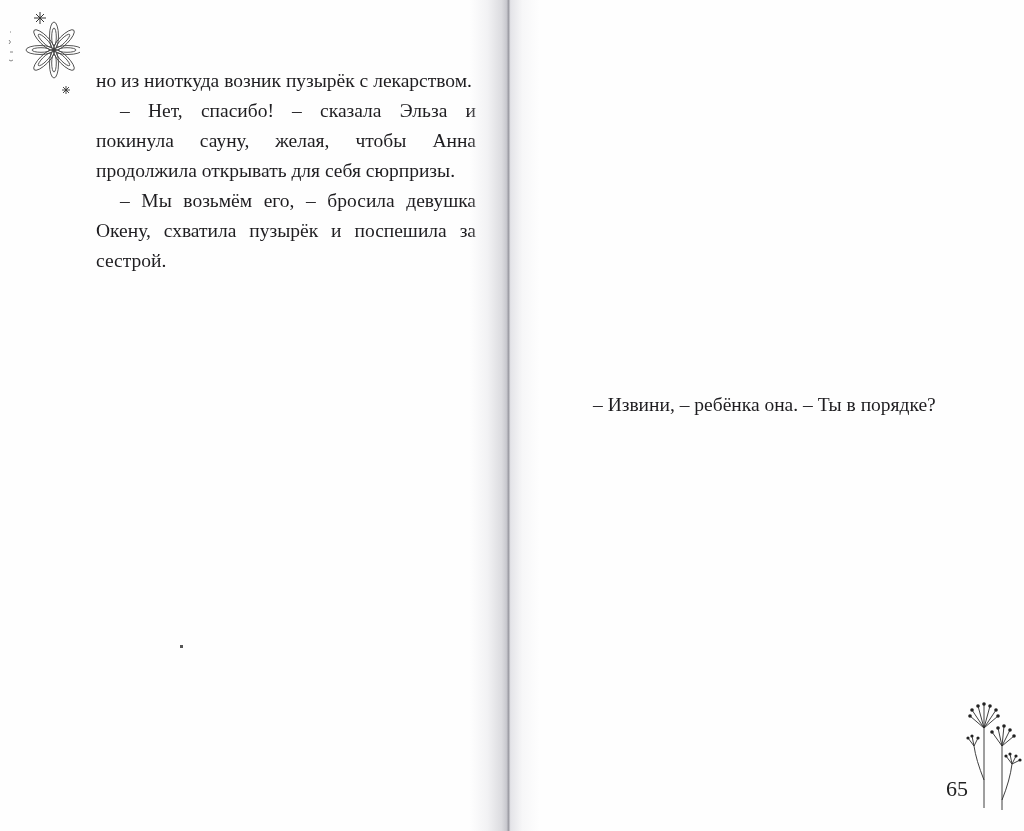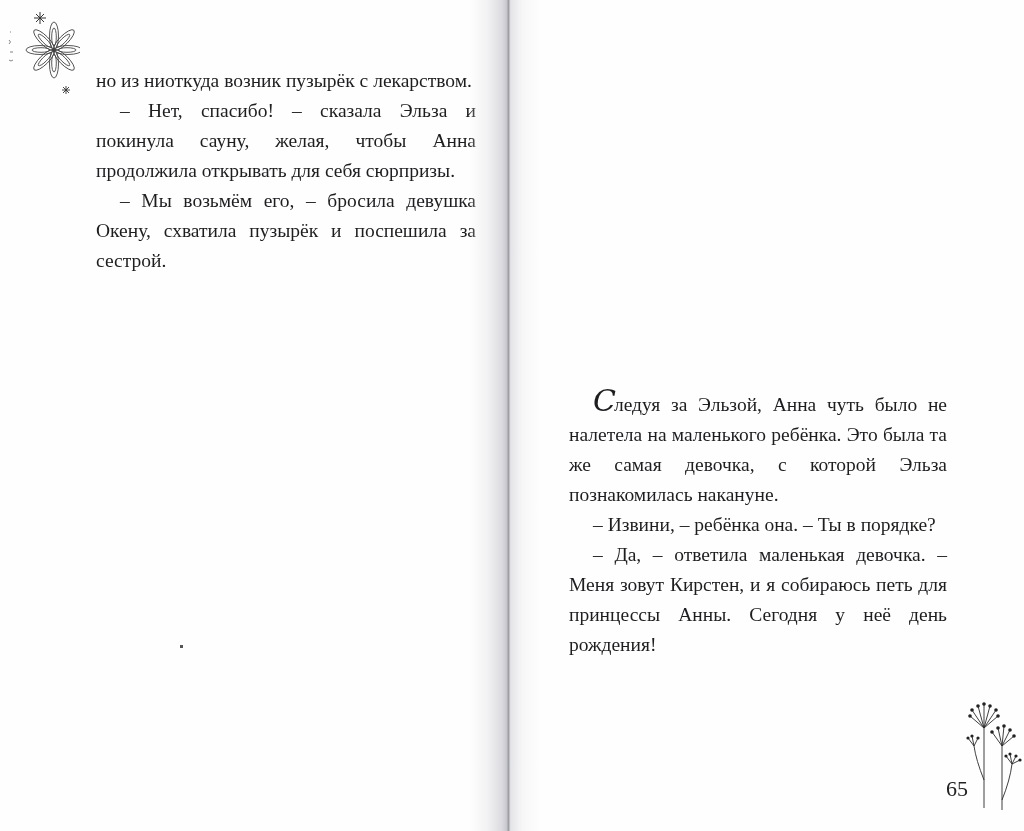--- a/index.html
+++ b/index.html
@@ -97,23 +97,21 @@
       <p>но из ниоткуда возник пузырёк с лекарством.</p>
       <p class="indent">– Нет, спасибо! – сказала Эльза и покинула сауну, желая, чтобы Анна продолжила открывать для себя сюрпризы.</p>
       <p class="indent">– Мы возьмём его, – бросила девушка Окену, схватила пузырёк и поспешила за сестрой.</p>
     </div>
     <div class="speck"></div>
   </div>
 
   <div class="page page-right">
 
     <div class="text-block right-text" style="left:49px;">
-      <p class="indent"><span class="dropcap">С</span><span>ледуя за Эльзой, Анна чуть было не налетела на маленького ребёнка. Это была та же самая девочка, с которой Эльза познакомилась накануне.</span></p>
       <p class="indent">– Извини, – ребёнка она. – Ты в порядке?</p>
-      <p class="indent">– Да, – ответила маленькая девочка. – Меня зовут Кирстен, и я собираюсь петь для принцессы Анны. Сегодня у неё день рождения!</p>
     </div>
 
     <svg class="plant" viewBox="0 0 60 112" style="left:442px;">
       <g stroke="#2a2a2a" stroke-width="0.9" fill="none">
         <path d="M22 108 L22 28"></path>
         <path d="M22 28 L10 10 M22 28 L16 6 M22 28 L22 4 M22 28 L28 6 M22 28 L34 10 M22 28 L36 16 M22 28 L8 16"></path>
         <path d="M40 110 L40 46"></path>
         <path d="M40 46 L30 32 M40 46 L36 28 M40 46 L42 26 M40 46 L48 30 M40 46 L52 36"></path>
         <path d="M22 80 Q 14 60, 12 46"></path>
         <path d="M12 46 L6 38 M12 46 L10 36 M12 46 L16 38"></path>

